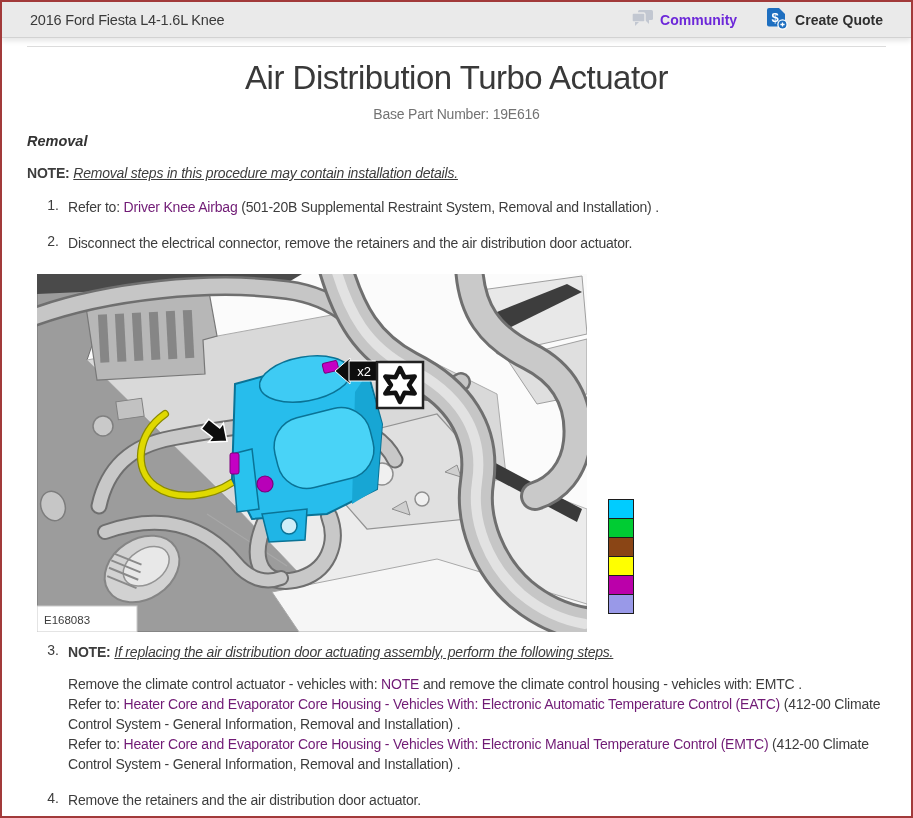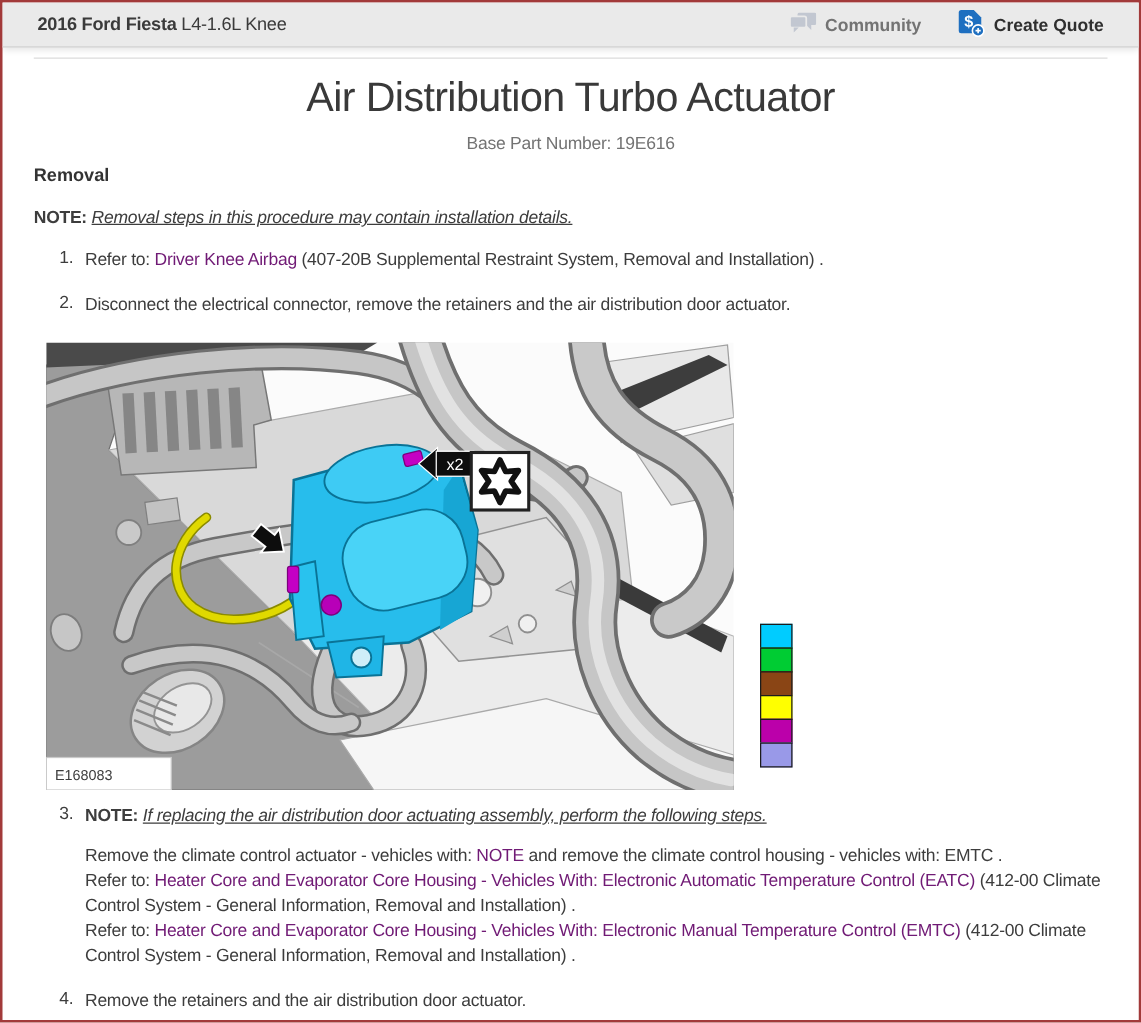--- a/index.html
+++ b/index.html
@@ -14,32 +14,32 @@
   
   .header {
     height:36px;
     background:#eaeaea;
     display:flex; align-items:center; justify-content:space-between;
     border-bottom:1px solid #d2d2d2;
     box-shadow:0 3px 5px rgba(0,0,0,.10);
     position:relative; z-index:5;
   }
   .hdr-left { padding-left:28px; font-size:14.5px; letter-spacing:-0.2px; color:#3a3a3a; }
-  .hdr-left b { font-weight:700; }
+  .hdr-left b { font-weight:400; }
   .hdr-right { display:flex; align-items:center; gap:28px; padding-right:28px; }
   .hdr-btn { display:flex; align-items:center; gap:7px; cursor:pointer; background:none; border:none;
              font-family:"Liberation Sans",sans-serif; font-size:14px; }
-  .community-lbl { color:#737373; font-weight:700; }
+  .community-lbl { color:#6d28d9; font-weight:700; }
   .quote-lbl { color:#2f2f2f; font-weight:700; }
   
   .content { padding:0 25px; }
   .top-rule { border:none; border-top:1px solid #dcdcdc; margin-top:8px; }
   .title { text-align:center; font-size:33px; font-weight:500; color:#393939; margin-top:12px; letter-spacing:-0.5px; }
   .subtitle { text-align:center; font-size:14px; color:#737373; margin-top:9px; letter-spacing:-0.2px; }
-  .section-heading { font-size:14.5px; font-weight:700; margin-top:11px; color:#333; }
+  .section-heading { font-size:14.5px; font-weight:700; margin-top:11px; color:#333;font-style:italic; }
   .note-line { margin-top:16px; font-size:14px; letter-spacing:-0.2px; }
   .b { font-weight:700; }
   .i { font-style:italic;text-decoration:underline; }
   .lnk { color:#701a75; text-decoration:none; cursor:pointer; }
   .steps { margin-top:15px; }
   .step { display:flex; margin-top:16px; }
   .step .num { width:41px; text-align:right; padding-right:9px; font-size:14px; flex:0 0 41px; }
   .step .body { flex:1; font-size:14px; letter-spacing:-0.2px; }
   .line { line-height:20px; }
   .para { margin-top:12px; }
@@ -87,21 +87,21 @@
   <div class="title">Air Distribution Turbo Actuator</div>
   <div class="subtitle">Base Part Number: 19E616</div>
   <div class="section-heading">Removal</div>
   <div class="note-line"><span class="b">NOTE:</span><span> </span><span class="i">Removal steps in this procedure may contain installation details.</span></div>
 
   <div class="steps">
 
     <div class="step">
       <div class="num">1.</div>
       <div class="body">
-        <div class="line"><span>Refer to: </span><a class="lnk" href="#">Driver Knee Airbag</a><span> (407-20B Supplemental Restraint System, Removal and Installation) .</span></div>
+        <div class="line"><span>Refer to: </span><a class="lnk" href="#">Driver Knee Airbag</a><span> (501-20B Supplemental Restraint System, Removal and Installation) .</span></div>
       </div>
     </div>
 
     <div class="step">
       <div class="num">2.</div>
       <div class="body">
         <div class="line"><span>Disconnect the electrical connector, remove the retainers and the air distribution door actuator.</span></div>
       </div>
     </div>
 

